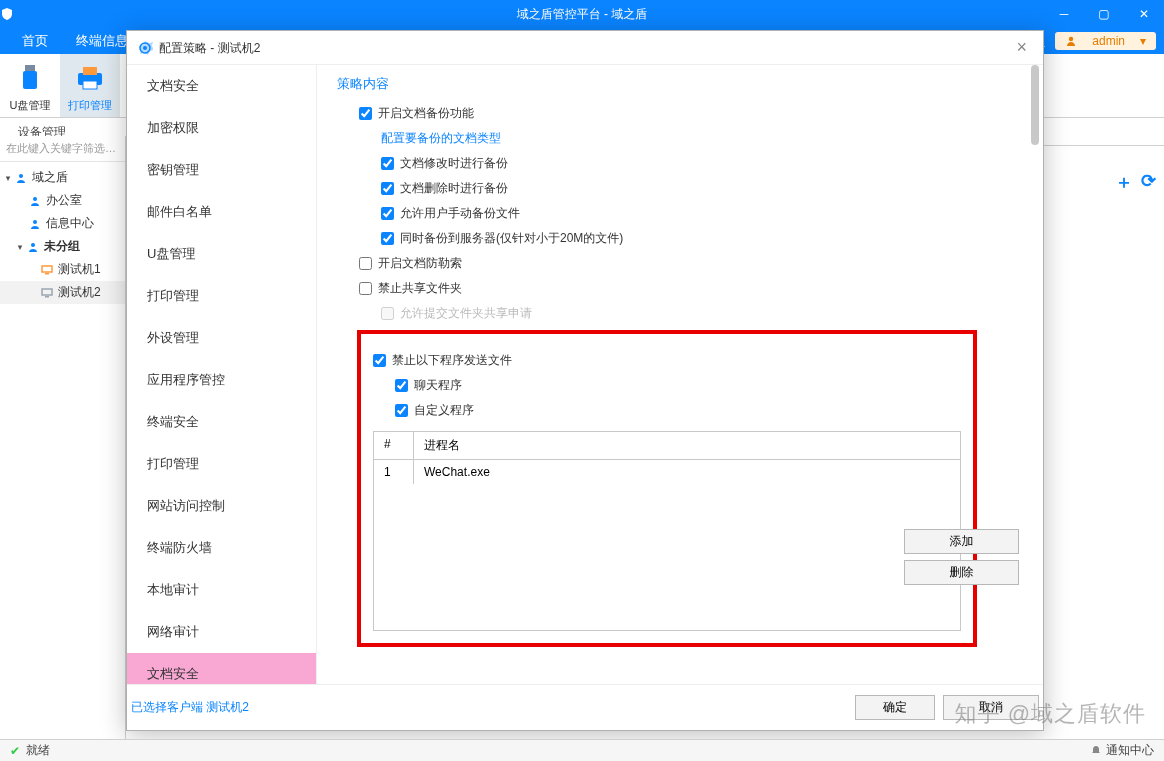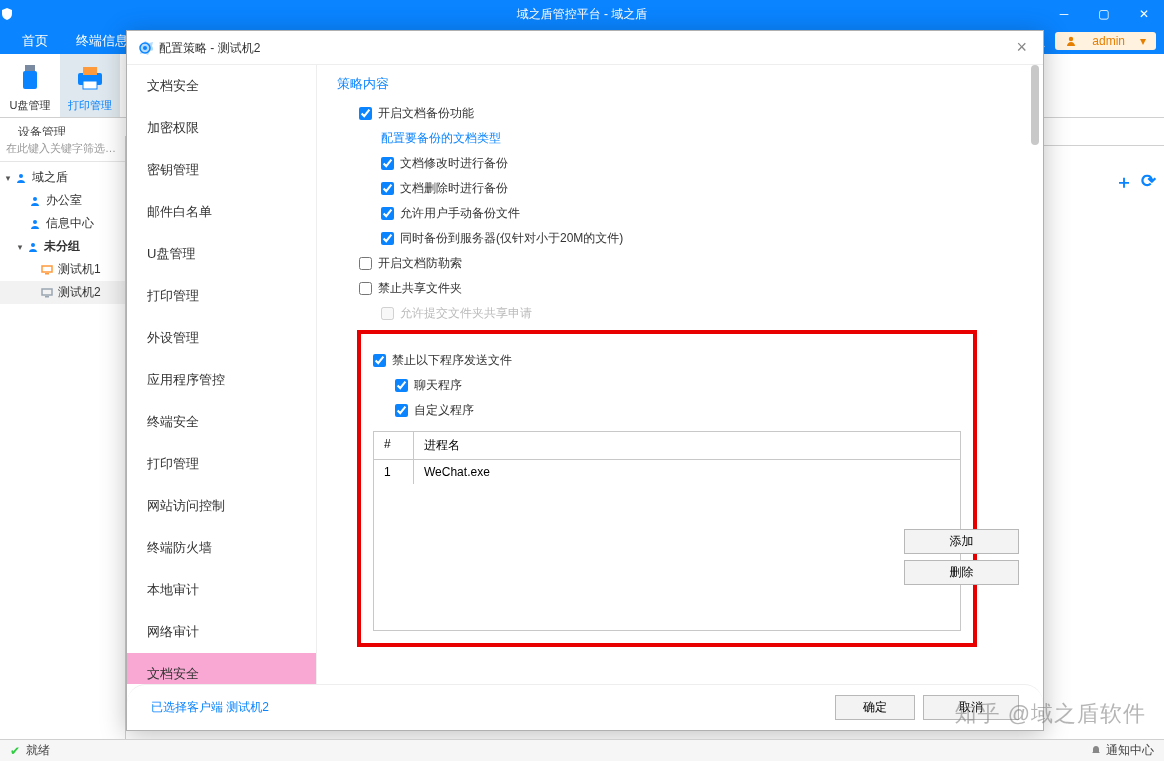--- a/index.html
+++ b/index.html
@@ -69,21 +69,21 @@
 
 .proc-area { display:flex; gap:18px; margin-top:12px; }
 .proc-table { flex:1; border:1px solid #c8c8c8; height:200px; }
 .proc-table .hdr { display:flex; border-bottom:1px solid #c8c8c8; }
 .proc-table .hdr .col, .proc-table .row .col { padding:5px 10px; }
 .col-idx { width:40px; border-right:1px solid #c8c8c8; }
 .col-name { flex:1; border-right:1px solid transparent; }
 .proc-table .row { display:flex; }
 .btn { border:1px solid #b8b8b8; background:#f3f3f3; padding:3px 0; width:115px; text-align:center; cursor:pointer; font-size:12px; }
 
-.dialog-footer { padding:10px 24px; display:flex; align-items:center; border-top:1px solid #eee;border-radius:19px; }
+.dialog-footer { padding:10px 4px; display:flex; align-items:center; border-top:1px solid #eee; }
 .sel-client { color:#0a84ff; font-size:12px; }
 .footer-btns { margin-left:auto; display:flex; gap:8px; }
 
 
 .right-tools { position:absolute; right:8px; top:170px; display:flex; gap:8px; }
 .right-tools .t { color:#0a84ff; font-size:18px; font-weight:bold; cursor:pointer; }
 
 
 .statusbar { position:absolute; bottom:0; left:0; right:0; height:22px; background:#f6f6f6; border-top:1px solid #d0d0d0; display:flex; align-items:center; padding:0 10px; font-size:12px; color:#444; }
 .statusbar .ready-dot { color:#2ecc40; margin-right:6px; }

